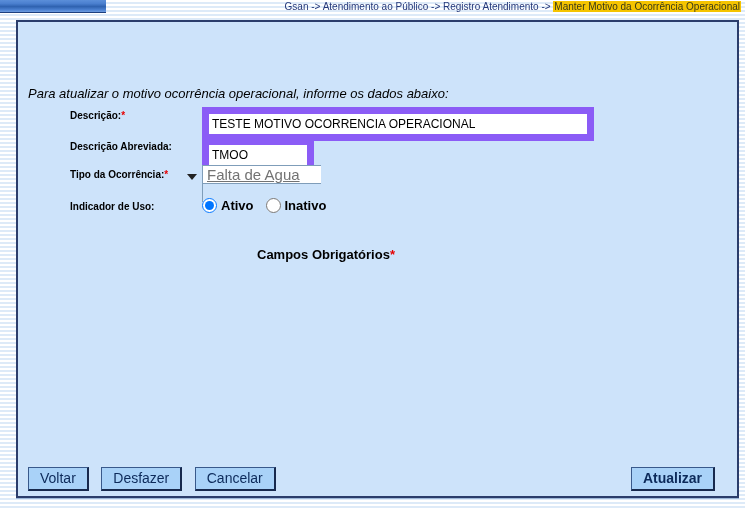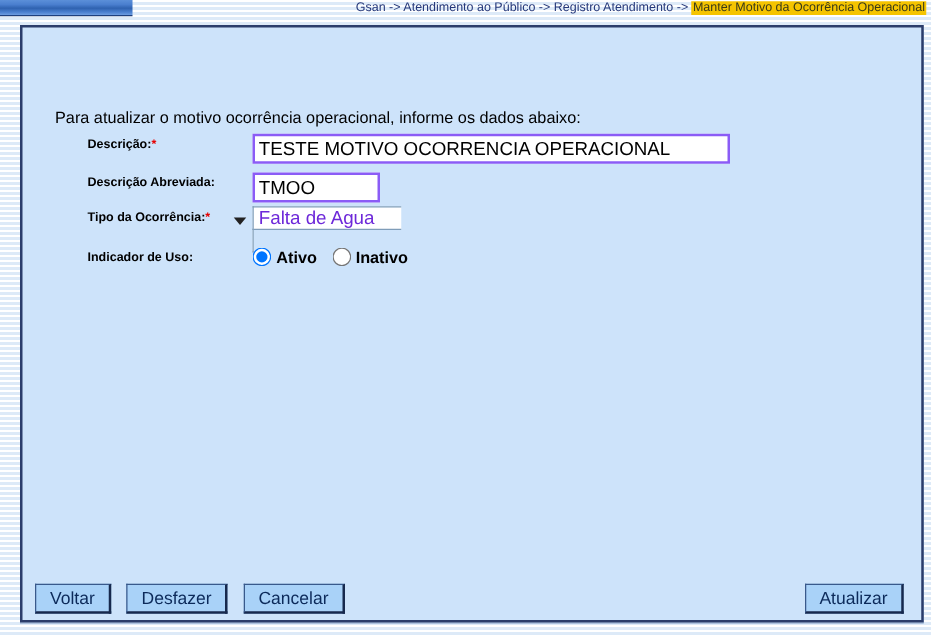--- a/index.html
+++ b/index.html
@@ -35,50 +35,50 @@
     border-radius: 9px 9px 5px 5px;
     background: repeating-linear-gradient(180deg,
       #aacff1 0px, #aacff1 2px, #92c1ea 2px, #92c1ea 4px);
     line-height: 25px;
     padding-left: 30px;
     font-size: 13px; font-weight: bold; letter-spacing: 2.5px;
     color: #14336e;
     box-shadow: inset 0 1px 0 #d3e7fa;
   }
   .instructions {
-    position: absolute; left: 26px; top: 64px;
-    font-size: 13px; color: #000;
+    position: absolute; left: 10px; top: 64px;
+    font-size: 13px; color: #000; font-style: italic;
   }
   .form-row { position: absolute; left: 10px; right: 10px; }
   .row-descricao   { top: 85px;  }
   .row-abreviada   { top: 116px; }
   .row-tipo        { top: 144px; }
   .row-indicador   { top: 176px; }
   .field-label {
     position: absolute; left: 0; top: 3px;
     font-size: 10px; font-weight: bold; color: #000; white-space: nowrap; margin-left: 42px;
   }
   .req { color: #e60000; font-weight: bold; }
   .field-slot { position: absolute; left: 174px; top: 0; }
   .text-input {
-    height: 20px; border: 2px solid #8b5cf6; background: #fff;
+    height: 20px; border: 7px solid #8b5cf6; background: #fff;
     font-family: "Liberation Sans", sans-serif;
-    font-size: 15px; color: #000; padding: 0 3px; box-sizing: content-box;
+    font-size: 12px; color: #000; padding: 0 3px; box-sizing: content-box;
   }
   .input-descricao { width: 372px; }
   .input-abreviada { width: 92px; }
   .select-wrap {
     position: relative; width: 288px; height: 22px;
     background: #fff; border: 1px solid #7f9db9; box-sizing: border-box;
   }
   .select-wrap select {
     appearance: none; -webkit-appearance: none;
     width: 100%; height: 100%; border: none; background: transparent;
     font-family: "Liberation Sans", sans-serif;
-    font-size: 15px; color: #6d28d9; padding: 0 18px 0 4px;
+    font-size: 15px; color: #737373; padding: 0 18px 0 4px; text-decoration: underline;
   }
   .select-arrow {
     position: absolute; right: 6px; top: 8px; width: 0; height: 0;
     border-left: 5px solid transparent; border-right: 5px solid transparent;
     border-top: 6px solid #222; pointer-events: none;
   }
   .radio-group { display: flex; gap: 2px; height: 20px; }
   .radio-group input { margin: 0 2px 0 0; width: 15px; height: 15px; }
   .radio-label { font-size: 13px; font-weight: bold; color: #000; margin-right: 10px; }
   .required-note {
@@ -94,21 +94,21 @@
     border: 1px solid #39598b;
     border-right: 2px solid #17294d;
     border-bottom: 2px solid #17294d;
     color: #0c2a5a;
     font-family: "Liberation Sans", sans-serif;
     font-size: 14px;
     padding: 2px 11px 3px 11px;
     margin-right: 8px;
     cursor: pointer;
   }
-  .btn-atualizar { position: absolute; right: 0; top: 0; margin-right: 0; }
+  .btn-atualizar { position: absolute; right: 8px; top: 0; margin-right: 0; font-weight: bold; }
 </style>
 </head>
 <body>
 
 <div class="topbar-fragment"></div>
 
 <div class="breadcrumb">
   <span>Gsan -&gt; Atendimento ao Público -&gt; Registro Atendimento -&gt; </span><span class="crumb-highlight">Manter Motivo da Ocorrência Operacional</span>
 </div>
 
@@ -148,20 +148,21 @@
     <span class="field-slot">
       <span class="radio-group">
         <input type="radio" name="indicadorUso" id="radio-ativo" checked="true" style="">
         <label class="radio-label" for="radio-ativo">Ativo</label>
         <input type="radio" name="indicadorUso" id="radio-inativo" style="">
         <label class="radio-label" for="radio-inativo">Inativo</label>
       </span>
     </span>
   </div>
 
+  <div class="required-note"><span>Campos Obrigatórios</span><span class="req">*</span></div>
 
   <div class="button-row">
     <button class="btn">Voltar</button>
     <button class="btn">Desfazer</button>
     <button class="btn">Cancelar</button>
     <button class="btn btn-atualizar">Atualizar</button>
   </div>
 
 </div>
 

